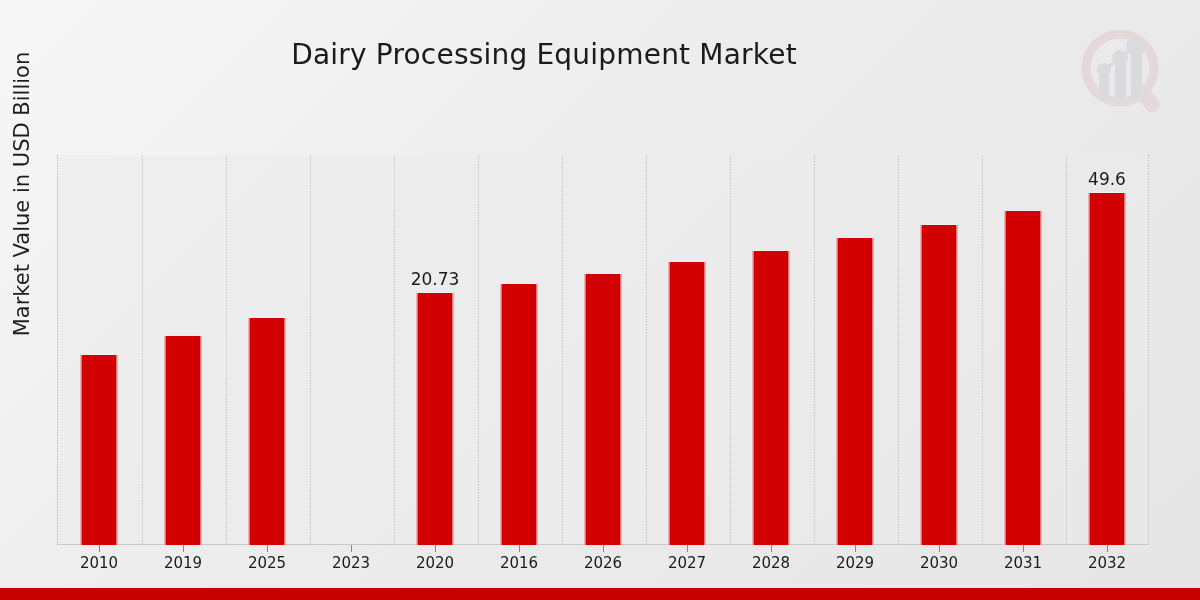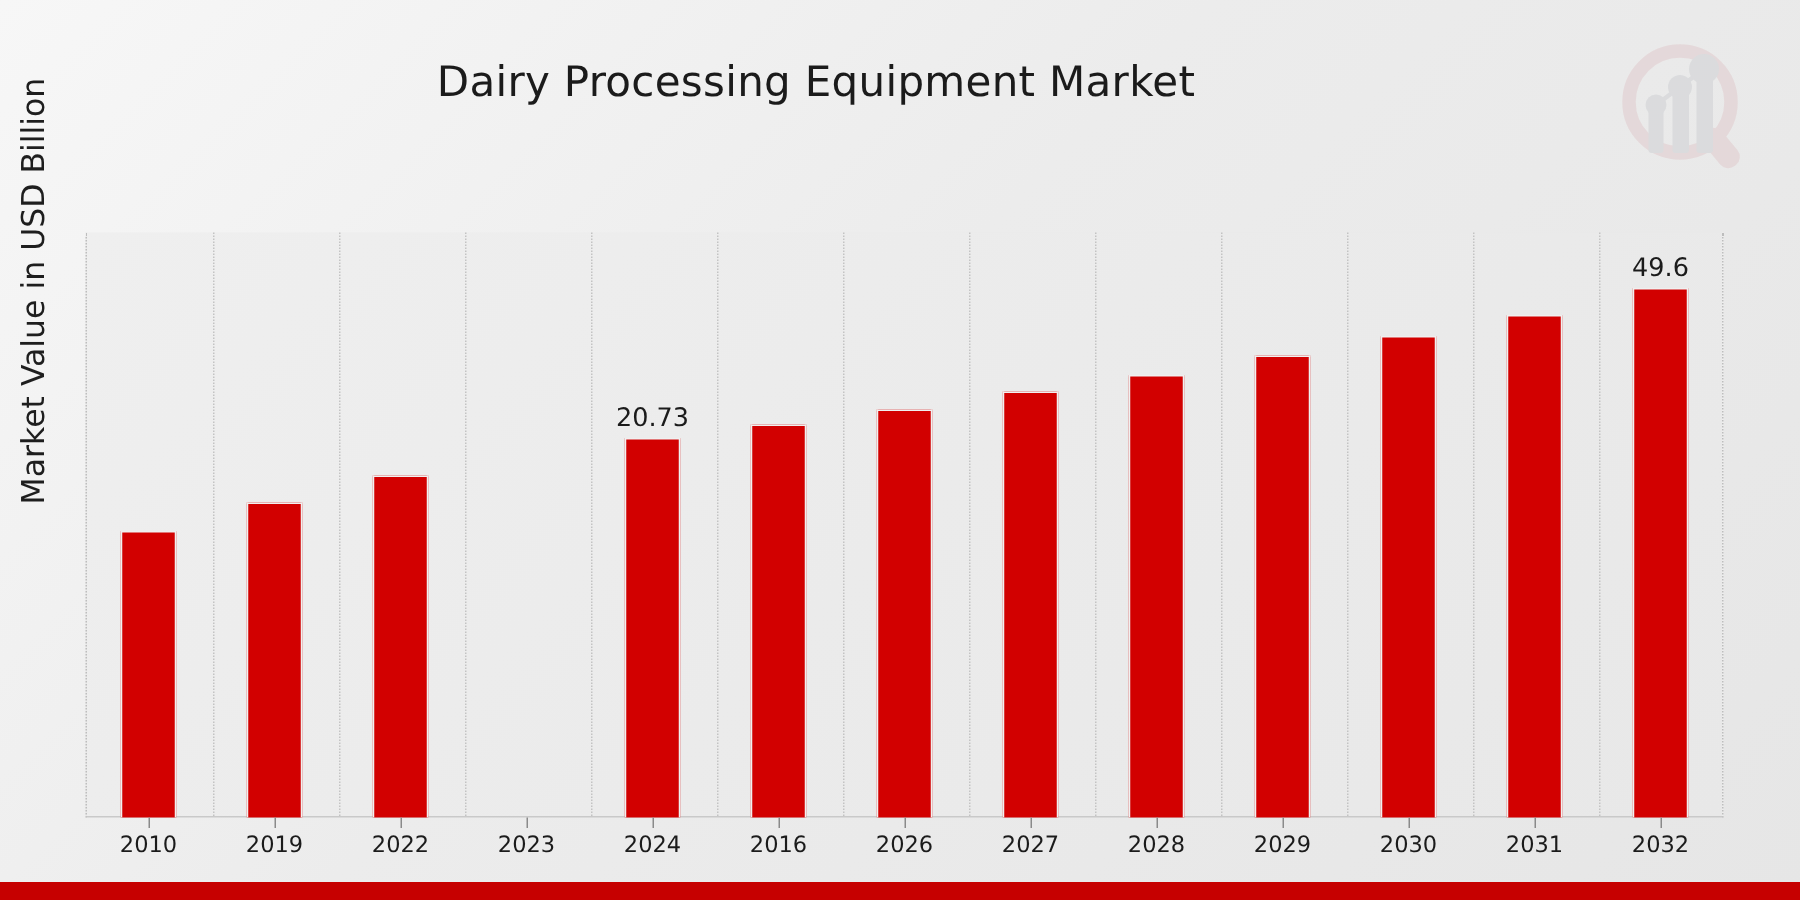--- a/index.html
+++ b/index.html
@@ -237,25 +237,25 @@
         <div class="bar-label" style="bottom: 356.438px;">49.6</div>
       </div>
     </div>
 
   <div class="x-axis-layer" id="x-axis-layer">
       <div class="tick-mark" style="left: 42px;"></div>
       <div class="tick-label" style="left: 42px;">2010</div>
       <div class="tick-mark" style="left: 126px;"></div>
       <div class="tick-label" style="left: 126px;">2019</div>
       <div class="tick-mark" style="left: 210px;"></div>
-      <div class="tick-label" style="left: 210px;">2022</div>
+      <div class="tick-label" style="left: 210px;">2025</div>
       <div class="tick-mark" style="left: 294px;"></div>
       <div class="tick-label" style="left: 294px;">2023</div>
       <div class="tick-mark" style="left: 378px;"></div>
-      <div class="tick-label" style="left: 378px;">2024</div>
+      <div class="tick-label" style="left: 378px;">2020</div>
       <div class="tick-mark" style="left: 462px;"></div>
       <div class="tick-label" style="left: 462px;">2016</div>
       <div class="tick-mark" style="left: 546px;"></div>
       <div class="tick-label" style="left: 546px;">2026</div>
       <div class="tick-mark" style="left: 630px;"></div>
       <div class="tick-label" style="left: 630px;">2027</div>
       <div class="tick-mark" style="left: 714px;"></div>
       <div class="tick-label" style="left: 714px;">2028</div>
       <div class="tick-mark" style="left: 798px;"></div>
       <div class="tick-label" style="left: 798px;">2029</div>

